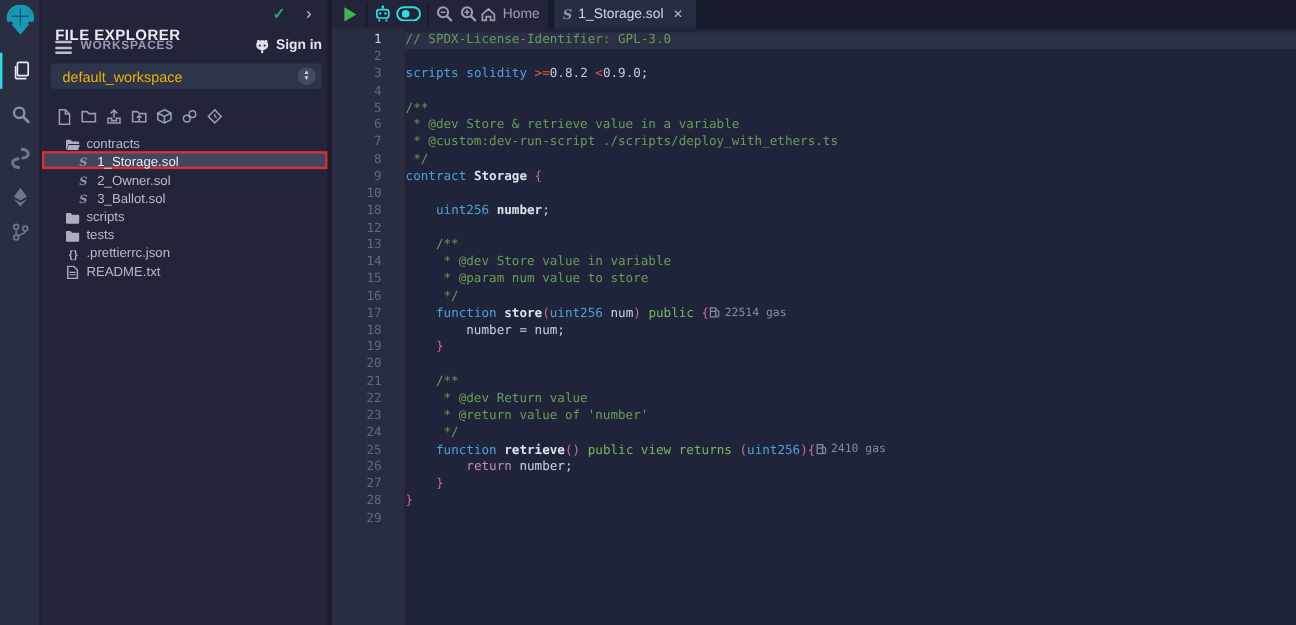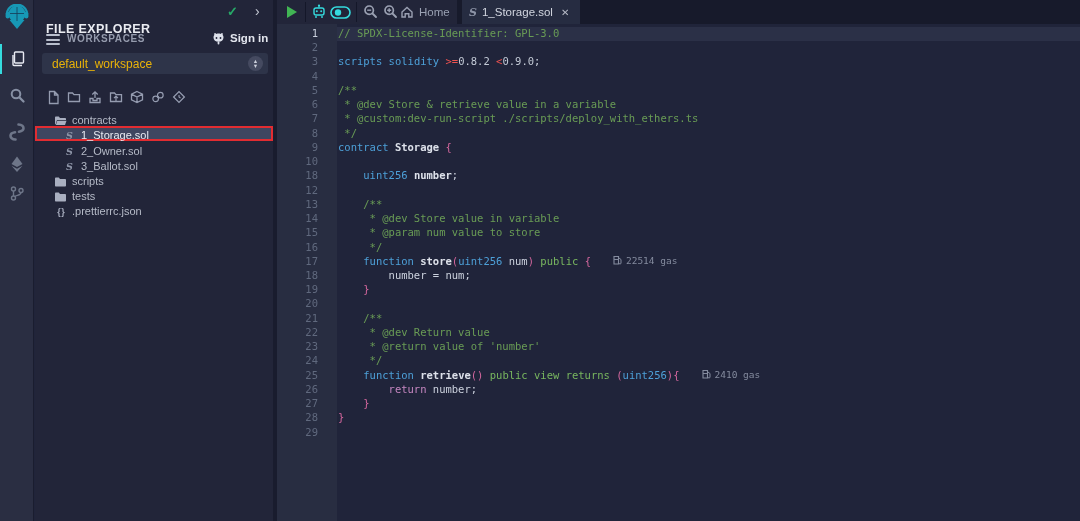--- a/index.html
+++ b/index.html
@@ -88,21 +88,21 @@
   .code-line.cur { background:#2b3047; }
   .tok-comment { color:#699c55; }
   .tok-kw      { color:#4da0d8; }
   .tok-ident   { color:#dde1ea; font-weight:bold; }
   .tok-plain   { color:#ccd2de; }
   .tok-mod     { color:#78b65f; }
   .tok-ctrl    { color:#c586c0; }
   .tok-brace   { color:#d4679e; }
   .tok-op      { color:#ef5350; }
   .tok-num     { color:#c3cad6; }
-  .gas-badge { display:inline-flex; align-items:center; gap:4px; margin-left:22px;
+  .gas-badge { display:inline-flex; align-items:center; gap:4px; 
                font:9.5px "DejaVu Sans Mono", monospace; color:#848b9e; vertical-align:top; }
 </style>
 </head>
 <body>
 
 <div class="app">
 
   <aside class="iconbar">
     <div class="ib-item" style="top:2px;">
       <svg width="26" height="27" viewBox="0 0 26 27">
@@ -264,20 +264,29 @@
               <path d="M1 2.5 C1 2 1.4 1.5 2 1.5 h2.8 l1.2 1.4 H11 c.5 0 1 .4 1 1 v5.6 c0 .6 -.5 1 -1 1 H2 c-.6 0 -1 -.4 -1 -1 Z" fill="#a9afc0"></path>
             </svg>
           </span>
           <span>tests</span>
         </div>
         <div class="tree-row lvl0">
           <span class="ticon">
             <span class="json-glyph">{ }</span>
           </span>
           <span>.prettierrc.json</span>
+        </div>
+        <div class="tree-row lvl0">
+          <span class="ticon">
+            <svg width="11" height="12" viewBox="0 0 11 12">
+              <path d="M1.5 1 h5 l3 3 v7 h-8 z" fill="none" stroke="#a9afc0" stroke-width="1.2"></path>
+              <path d="M3 6 h5 M3 8 h5" stroke="#a9afc0" stroke-width="0.9"></path>
+            </svg>
+          </span>
+          <span>README.txt</span>
         </div>
       </div>
   </section>
 
   <div class="divider"></div>
 
   <section class="editor">
     <div class="topbar">
       <div class="play-btn"></div>
       <div class="sep" style="left:28px;"></div>

